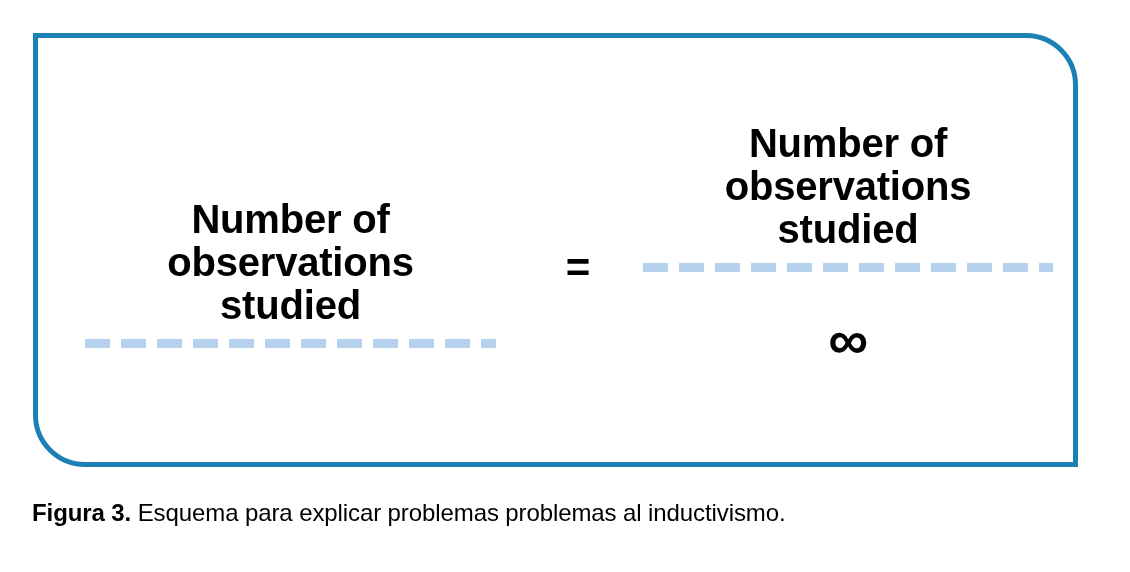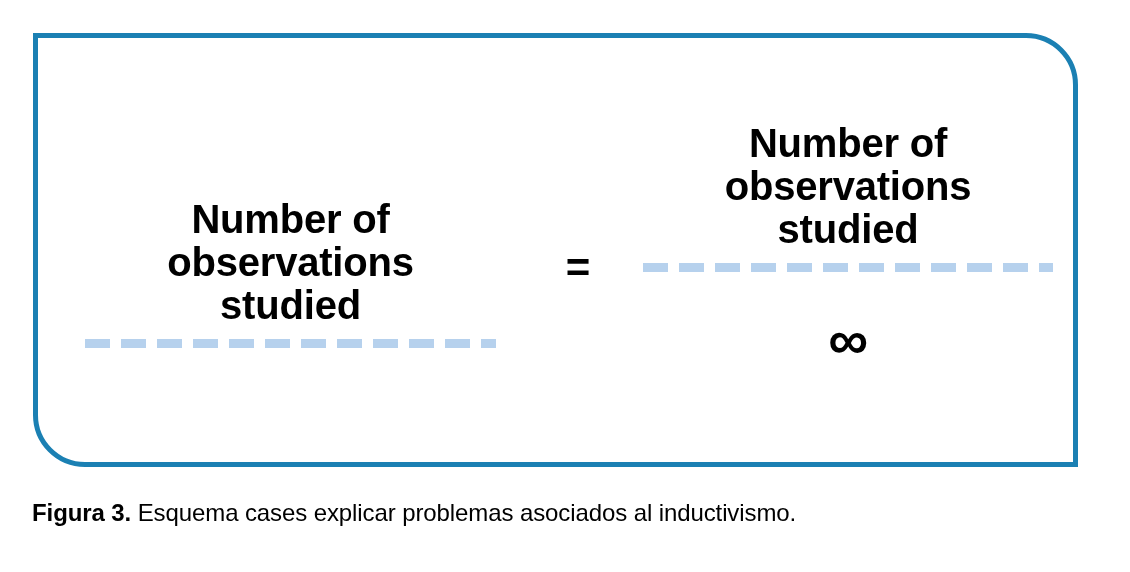--- a/index.html
+++ b/index.html
@@ -155,16 +155,16 @@
         <div class="frac-bar"></div>
         <div class="denominator">
           <span class="frac-term infinity">∞</span>
         </div>
       </div>
 
     </div>
   </div>
 
   <div id="caption">
-    <span id="caption-label">Figura 3.</span><span id="caption-text"> Esquema cases explicar problemas asociados al inductivismo.</span>
+    <span id="caption-label">Figura 3.</span><span id="caption-text"> Esquema para explicar problemas problemas al inductivismo.</span>
   </div>
 
 </div>
 
 </body></html>

